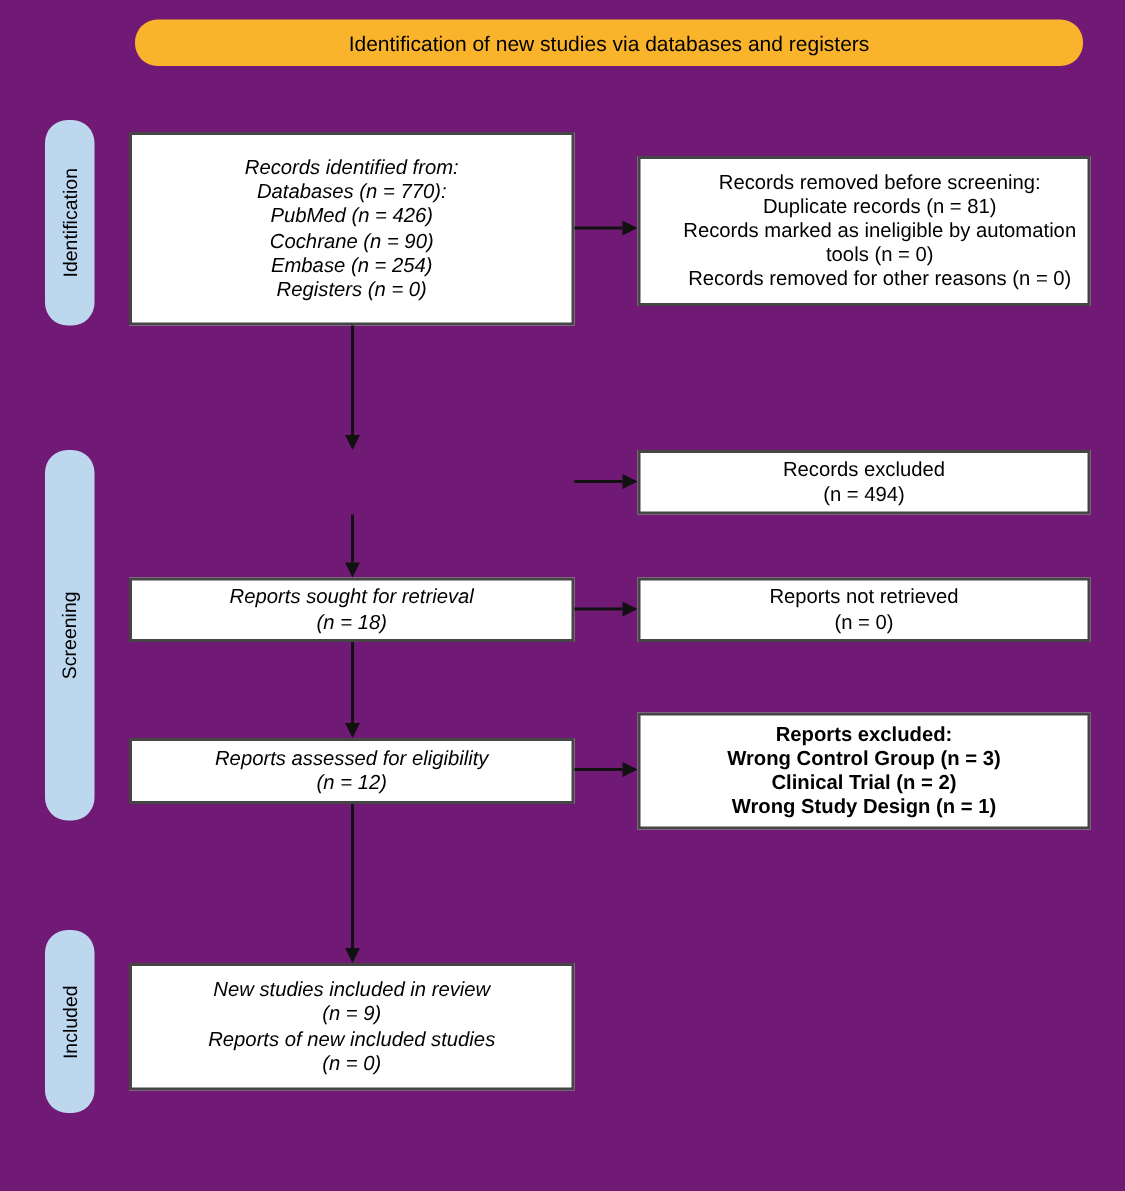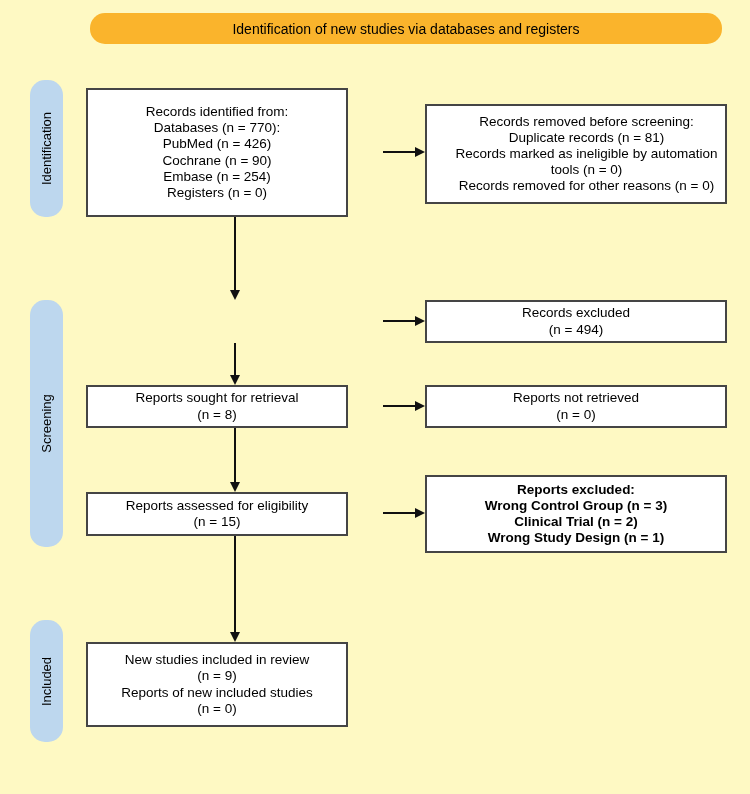--- a/index.html
+++ b/index.html
@@ -6,21 +6,21 @@
     --banner-bg:#FAB42C;
     --stage-bg:#BDD7EE;
     --box-border:#454545;
     --arrow:#111111;
     --text:#000000;
   }
   html,body{margin:0;padding:0;background:#ffffff;}
   .canvas{
     position:relative;
     width:750px;height:794px;
-    background:#fef9c3;
+    background:#701a75;
     font-family:"Liberation Sans","DejaVu Sans",sans-serif;
     color:var(--text);
   }
   .banner{
     position:absolute;left:90px;top:13px;width:632px;height:31px;
     background:var(--banner-bg);
     border-radius:15px;
     display:flex;align-items:center;justify-content:center;
     font-size:14px;
   }
@@ -44,21 +44,21 @@
     box-sizing:border-box;
     background:#ffffff;
     border:2px solid var(--box-border);
     display:flex;align-items:center;justify-content:center;
     text-align:center;
     font-size:13.5px;
     line-height:1.2;
     white-space:pre-line;
     padding:2px 4px;
   }
-  .col-left{left:86px;width:262px;}
+  .col-left{left:86px;width:297px;font-style:italic;}
   .col-right{left:425px;width:302px;}
   .box-records-identified{top:88px;height:129px;}
   .box-records-removed{top:104px;height:100px;padding-left:25px;}
   .box-records-screened{top:300px;height:43px;}
   .box-records-excluded{top:300px;height:43px;}
   .box-reports-sought{top:385px;height:43px;}
   .box-reports-not-retrieved{top:385px;height:43px;}
   .box-reports-assessed{top:492px;height:44px;}
   .box-reports-excluded{top:475px;height:78px;font-weight:bold;}
   .box-new-studies{top:642px;height:85px;}
@@ -116,26 +116,26 @@
 Registers (n = 0)</div>
   <div class="box col-right box-records-removed">Records removed before screening:
 Duplicate records (n = 81)
 Records marked as ineligible by automation tools (n = 0)
 Records removed for other reasons (n = 0)</div>
 
   <div class="box col-right box-records-excluded">Records excluded
 (n = 494)</div>
 
   <div class="box col-left box-reports-sought">Reports sought for retrieval
-(n = 8)</div>
+(n = 18)</div>
   <div class="box col-right box-reports-not-retrieved">Reports not retrieved
 (n = 0)</div>
 
   <div class="box col-left box-reports-assessed">Reports assessed for eligibility
-(n = 15)</div>
+(n = 12)</div>
   <div class="box col-right box-reports-excluded">Reports excluded:
 Wrong Control Group (n = 3)
 Clinical Trial (n = 2)
 Wrong Study Design (n = 1)</div>
 
   <div class="box col-left box-new-studies">New studies included in review
 (n = 9)
 Reports of new included studies
 (n = 0)</div>
 

